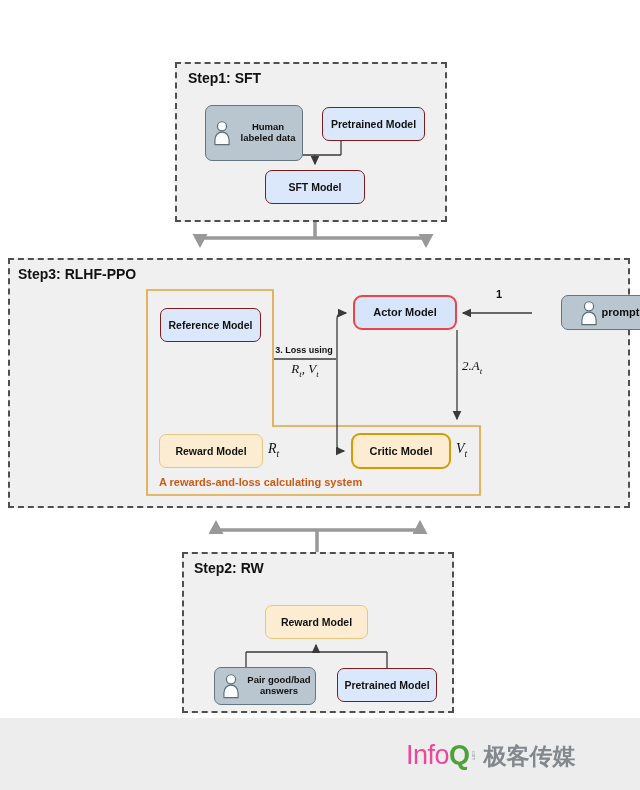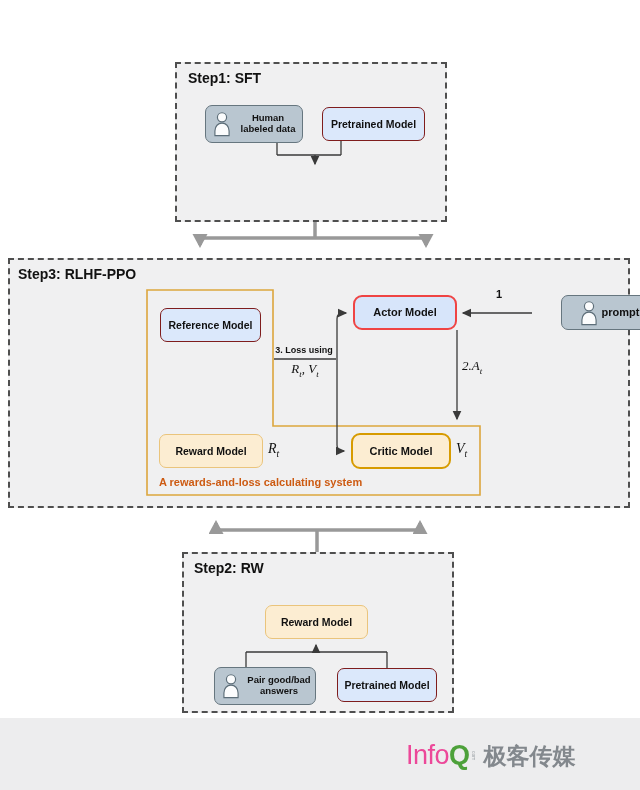--- a/index.html
+++ b/index.html
@@ -106,32 +106,35 @@
     <g stroke="#3a3a3a" stroke-width="1.3" fill="none">
       <path d="M246,667 L246,652"></path>
       <path d="M387,668 L387,652"></path>
       <path d="M246,652 L387,652"></path>
       <path d="M316,652 L316,645" marker-end="url(#ah-dark)"></path>
     </g>
   </svg>
 
   <div class="step-title" style="left:188px;top:70px;">Step1: SFT</div>
 
-  <div class="node gray" style="left:205px;top:105px;width:98px;height:38px;">
+  <div class="node gray" style="left:205px;top:105px;width:98px;height:56px;">
     <svg class="person" width="20" height="26" viewBox="0 0 24 30">
       <circle cx="12" cy="7" r="5.5" fill="#fbfcfd" stroke="#5d6e79" stroke-width="1.4"></circle>
       <path d="M3.5 29 v-5.5 c0-6 3.8-9.5 8.5-9.5 s8.5 3.5 8.5 9.5 V29 Z" fill="#fbfcfd" stroke="#5d6e79" stroke-width="1.4"></path>
     </svg>
     <span class="nlabel" style="width:66px;">Human labeled data</span>
   </div>
 
   <div class="node blue" style="left:322px;top:107px;width:103px;height:34px;">
     <span class="nlabel">Pretrained Model</span>
   </div>
 
+  <div class="node blue" style="left:265px;top:170px;width:100px;height:34px;">
+    <span class="nlabel">SFT Model</span>
+  </div>
 
   <div class="step-title" style="left:18px;top:266px;">Step3: RLHF-PPO</div>
 
   <div class="node blue" style="left:160px;top:308px;width:101px;height:34px;">
     <span class="nlabel">Reference Model</span>
   </div>
 
   <div class="node actor" style="left:353px;top:295px;width:104px;height:35px;">
     <span class="nlabel">Actor Model</span>
   </div>

